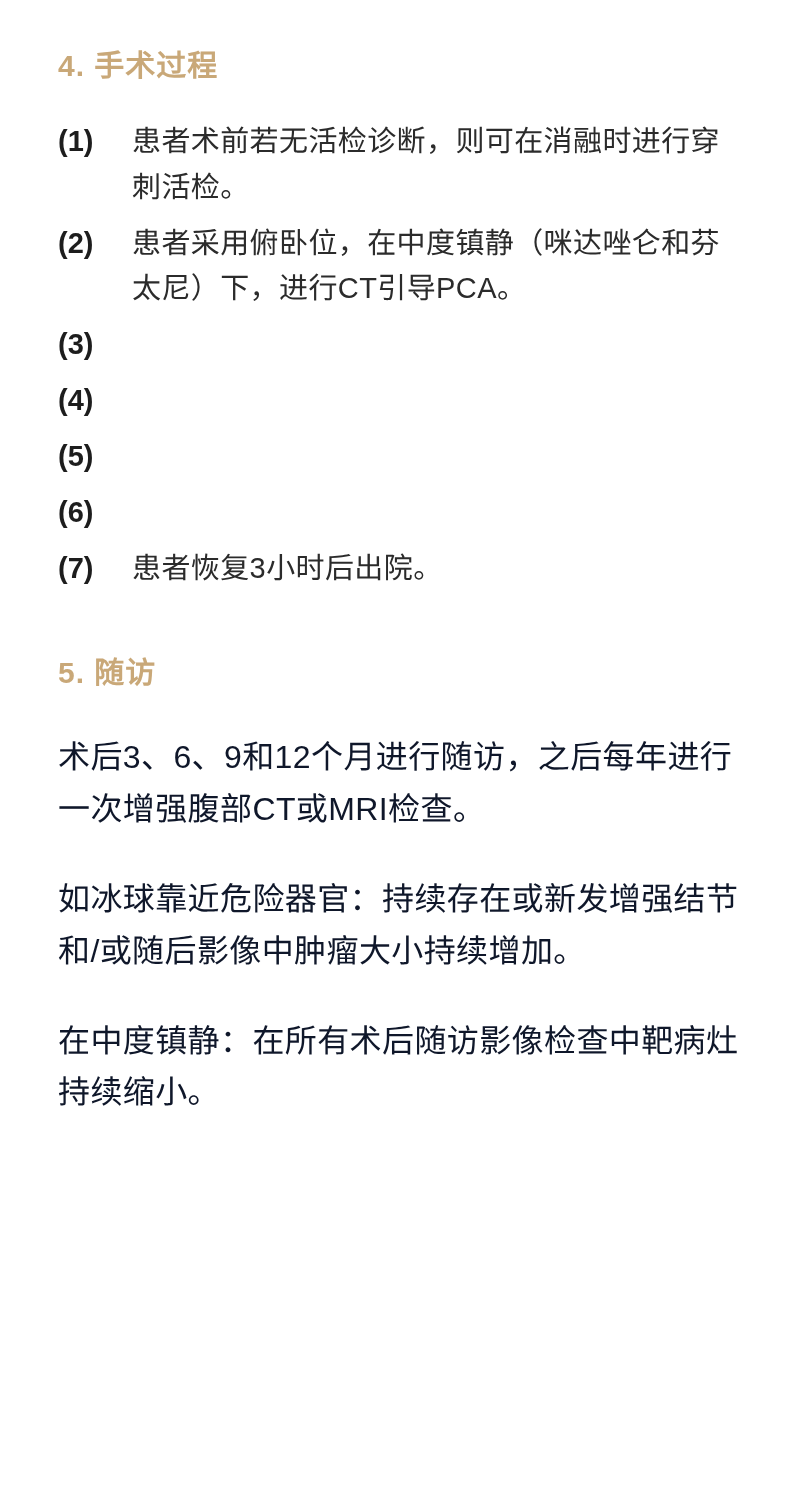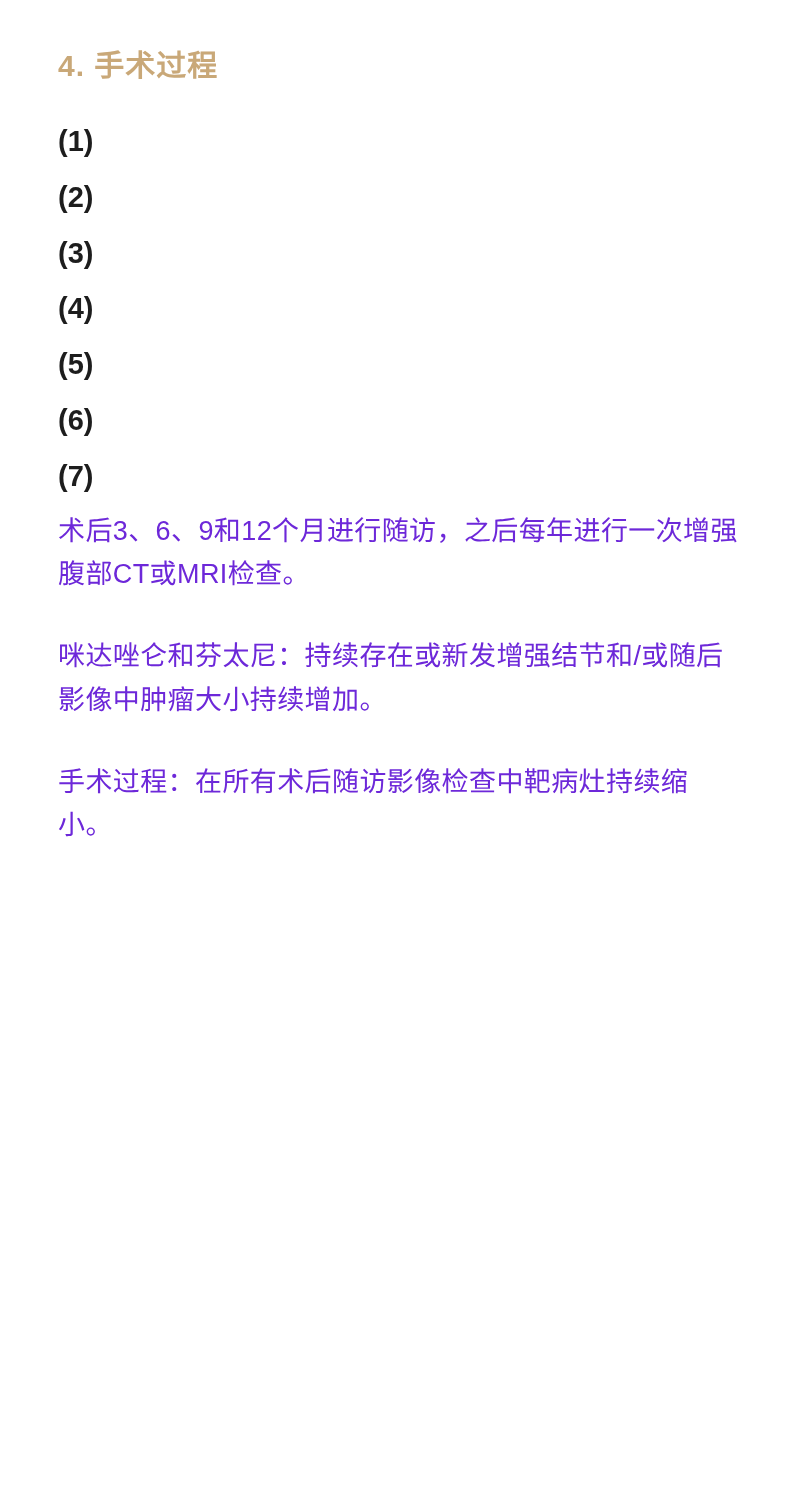--- a/index.html
+++ b/index.html
@@ -51,59 +51,63 @@
     width: 74px;
     color: #1d1d1d;
     font-size: 29px;
     letter-spacing: 0px;
   }
   .li-text {
     flex: 1 1 auto;
     letter-spacing: 0.4px;
   }
   .para {
-    font-size: 27px;
+    font-size: 32px;
     line-height: 1.62;
-    color: #6d28d9;
+    color: #0f172a;
     margin: 0 0 38px 0;
     letter-spacing: 0.4px;
   }
   .para.last {
     margin-bottom: 0;
   }
 </style>
 </head>
 <body>
 
 <div class="page">
 
   <h2 class="section-heading">4. 手术过程</h2>
 
   <ol class="ol">
     <li class="li">
       <span class="li-marker">(1)</span>
+      <span class="li-text">患者术前若无活检诊断，则可在消融时进行穿刺活检。</span>
     </li>
     <li class="li">
       <span class="li-marker">(2)</span>
+      <span class="li-text">患者采用俯卧位，在中度镇静（咪达唑仑和芬太尼）下，进行CT引导PCA。</span>
     </li>
     <li class="li">
       <span class="li-marker">(3)</span>
     </li>
     <li class="li">
       <span class="li-marker">(4)</span>
     </li>
     <li class="li">
       <span class="li-marker">(5)</span>
     </li>
     <li class="li">
       <span class="li-marker">(6)</span>
     </li>
     <li class="li">
       <span class="li-marker">(7)</span>
+      <span class="li-text">患者恢复3小时后出院。</span>
     </li>
   </ol>
 
+  <h2 class="section-heading second">5. 随访</h2>
 
   <p class="para">术后3、6、9和12个月进行随访，之后每年进行一次增强腹部CT或MRI检查。</p>
-  <p class="para">咪达唑仑和芬太尼：持续存在或新发增强结节和/或随后影像中肿瘤大小持续增加。</p>
-  <p class="para last">手术过程：在所有术后随访影像检查中靶病灶持续缩小。</p>
+  <p class="para">如冰球靠近危险器官：持续存在或新发增强结节和/或随后影像中肿瘤大小持续增加。</p>
+  <p class="para last">在中度镇静：在所有术后随访影像检查中靶病灶持续缩小。</p>
 
 </div>
 
 </body></html>

